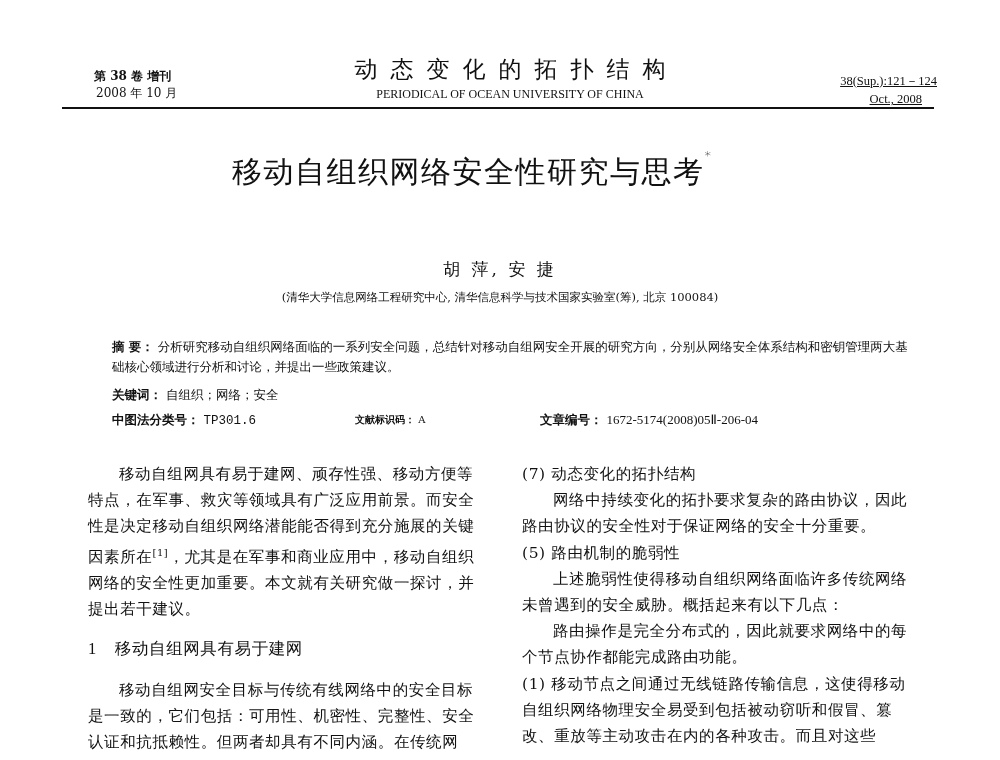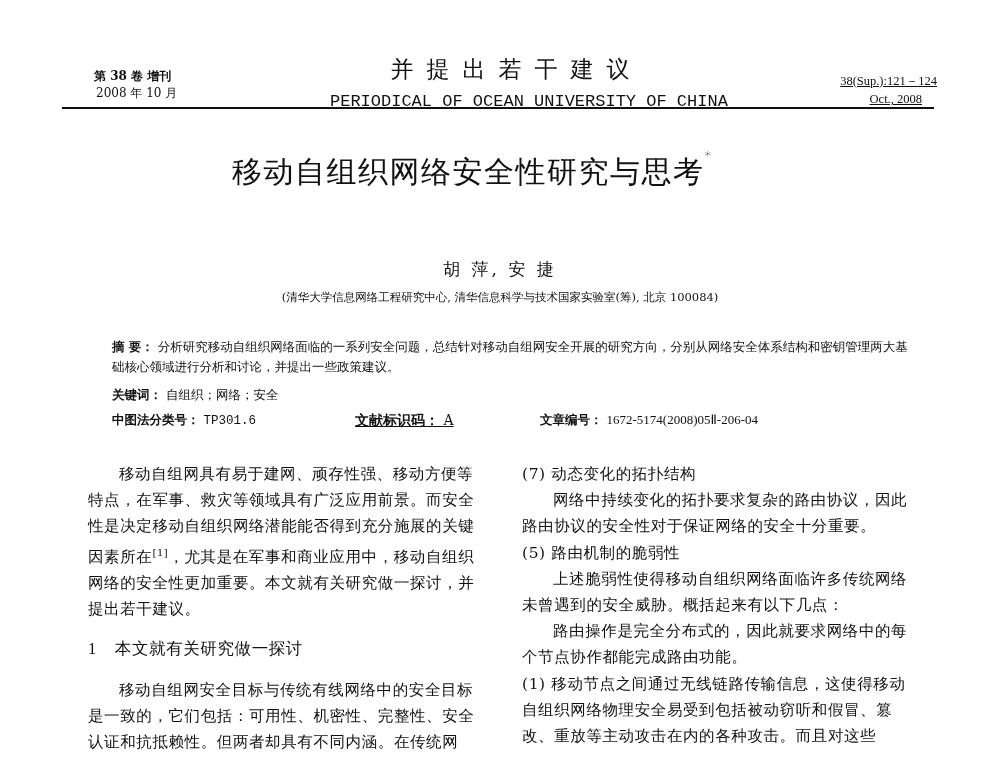--- a/index.html
+++ b/index.html
@@ -4,56 +4,56 @@
 <style>
   html, body { margin:0; padding:0; background:#fff; }
   body { width:1000px; height:760px; overflow:hidden; position:relative; color:#111;
          font-family:"DejaVu Serif","Liberation Serif",serif; }
   .abs { position:absolute; white-space:nowrap; }
   .hdr-left { left:94px; top:68px; font-size:12px; line-height:17px; }
   .hdr-left .l1 { font-weight:bold; }
   .hdr-left .l2 { padding-left:2px;text-align:center; }
   .hdr-center { left:330px; width:360px; top:54px; text-align:center; }
   .hdr-center .cn { font-size:23px; letter-spacing:13px; line-height:30px; padding-left:13px; }
-  .hdr-center .en { font-family:Liberation Mono, monospace; font-size:17px; line-height:16px; margin-top:10px; }
+  .hdr-center .en { font-family:Liberation Serif, serif; font-size:12px; line-height:16px; margin-top:2px; }
   .hdr-right { left:800px; width:137px; top:72px; text-align:right; font-family:"Liberation Serif",serif; font-size:12.5px; line-height:18px;text-decoration:underline; }
   .hdr-right .l2 { padding-right:15px; }
   .rule { left:62px; top:107px; width:872px; height:2px; background:#111; }
   .title { left:232px; top:152px; font-size:30px; letter-spacing:1.5px; font-family:"DejaVu Sans",sans-serif; font-weight:300; }
   .title sup { font-size:13px; vertical-align:top; position:relative; top:-4px; }
   .authors { left:0; width:1000px; top:258px; text-align:center; font-size:17px; letter-spacing:3px; }
   .affil { left:0; width:1000px; top:290px; text-align:center; font-size:11.5px; font-weight:normal; }
   .meta { left:112px; font-size:12.5px; line-height:20px; }
   .meta b { font-family:"DejaVu Sans",sans-serif; font-weight:bold; }
   .abstract { top:337px; width:800px; white-space:normal; }
   .kw { top:385px; }
   .cls { top:410px; }
   .cls .v { font-family:"Liberation Mono",monospace; }
-  .doccode { left:355px; top:410px; font-size:14px;text-decoration:underline; }
+  .doccode { left:355px; top:410px; font-size:10px; }
   .artno { left:540px; top:410px; font-size:12.5px; }
   .artno .v { font-family:"Liberation Serif",serif; font-size:13px; }
   .col { font-size:15.5px; line-height:26.2px; width:395px; white-space:normal; letter-spacing:0.6px; }
   .colL { left:88px; top:461px; }
   .colR { left:522px; top:461px; }
   .p { margin:0; }
   .indent { text-indent:31px; }
   .secH { font-size:16.5px; margin:14px 0 14px 0; }
   .secH .num { font-family:"Liberation Serif",serif; margin-right:18px; }
   sup.ref { font-size:10px; }
 </style>
 </head>
 <body>
 
 <div class="abs hdr-left">
   <div class="l1">第 38 卷  增刊</div>
   <div class="l2">2008 年 10 月</div>
 </div>
 
 <div class="abs hdr-center">
-  <div class="cn">并提出若干建议</div>
+  <div class="cn">动态变化的拓扑结构</div>
   <div class="en">PERIODICAL OF OCEAN UNIVERSITY OF CHINA</div>
 </div>
 
 <div class="abs hdr-right">
   <div>38(Sup.):121－124</div>
   <div class="l2">Oct., 2008</div>
 </div>
 
 <div class="abs rule"></div>
 
@@ -85,21 +85,21 @@
 </div>
 
 <div class="abs meta artno">
   <b>文章编号：</b>
   <span class="v">1672-5174(2008)05Ⅱ-206-04</span>
 </div>
 
 <div class="abs col colL">
   <p class="p indent"><span>移动自组网具有易于建网、顽存性强、移动方便等特点，在军事、救灾等领域具有广泛应用前景。而安全性是决定移动自组织网络潜能能否得到充分施展的关键因素所在</span><sup class="ref">[1]</sup><span>，尤其是在军事和商业应用中，移动自组织网络的安全性更加重要。本文就有关研究做一探讨，并提出若干建议。</span></p>
   <div class="secH">
-    <span class="num">1</span><span>本文就有关研究做一探讨</span>
+    <span class="num">1</span><span>移动自组网具有易于建网</span>
   </div>
   <p class="p indent">移动自组网安全目标与传统有线网络中的安全目标是一致的，它们包括：可用性、机密性、完整性、安全认证和抗抵赖性。但两者却具有不同内涵。在传统网</p>
 </div>
 
 <div class="abs col colR">
   <p class="p">(7) 动态变化的拓扑结构</p>
   <p class="p indent">网络中持续变化的拓扑要求复杂的路由协议，因此路由协议的安全性对于保证网络的安全十分重要。</p>
   <p class="p">(5) 路由机制的脆弱性</p>
   <p class="p indent">上述脆弱性使得移动自组织网络面临许多传统网络未曾遇到的安全威胁。概括起来有以下几点：</p>
   <p class="p indent">路由操作是完全分布式的，因此就要求网络中的每个节点协作都能完成路由功能。</p>

